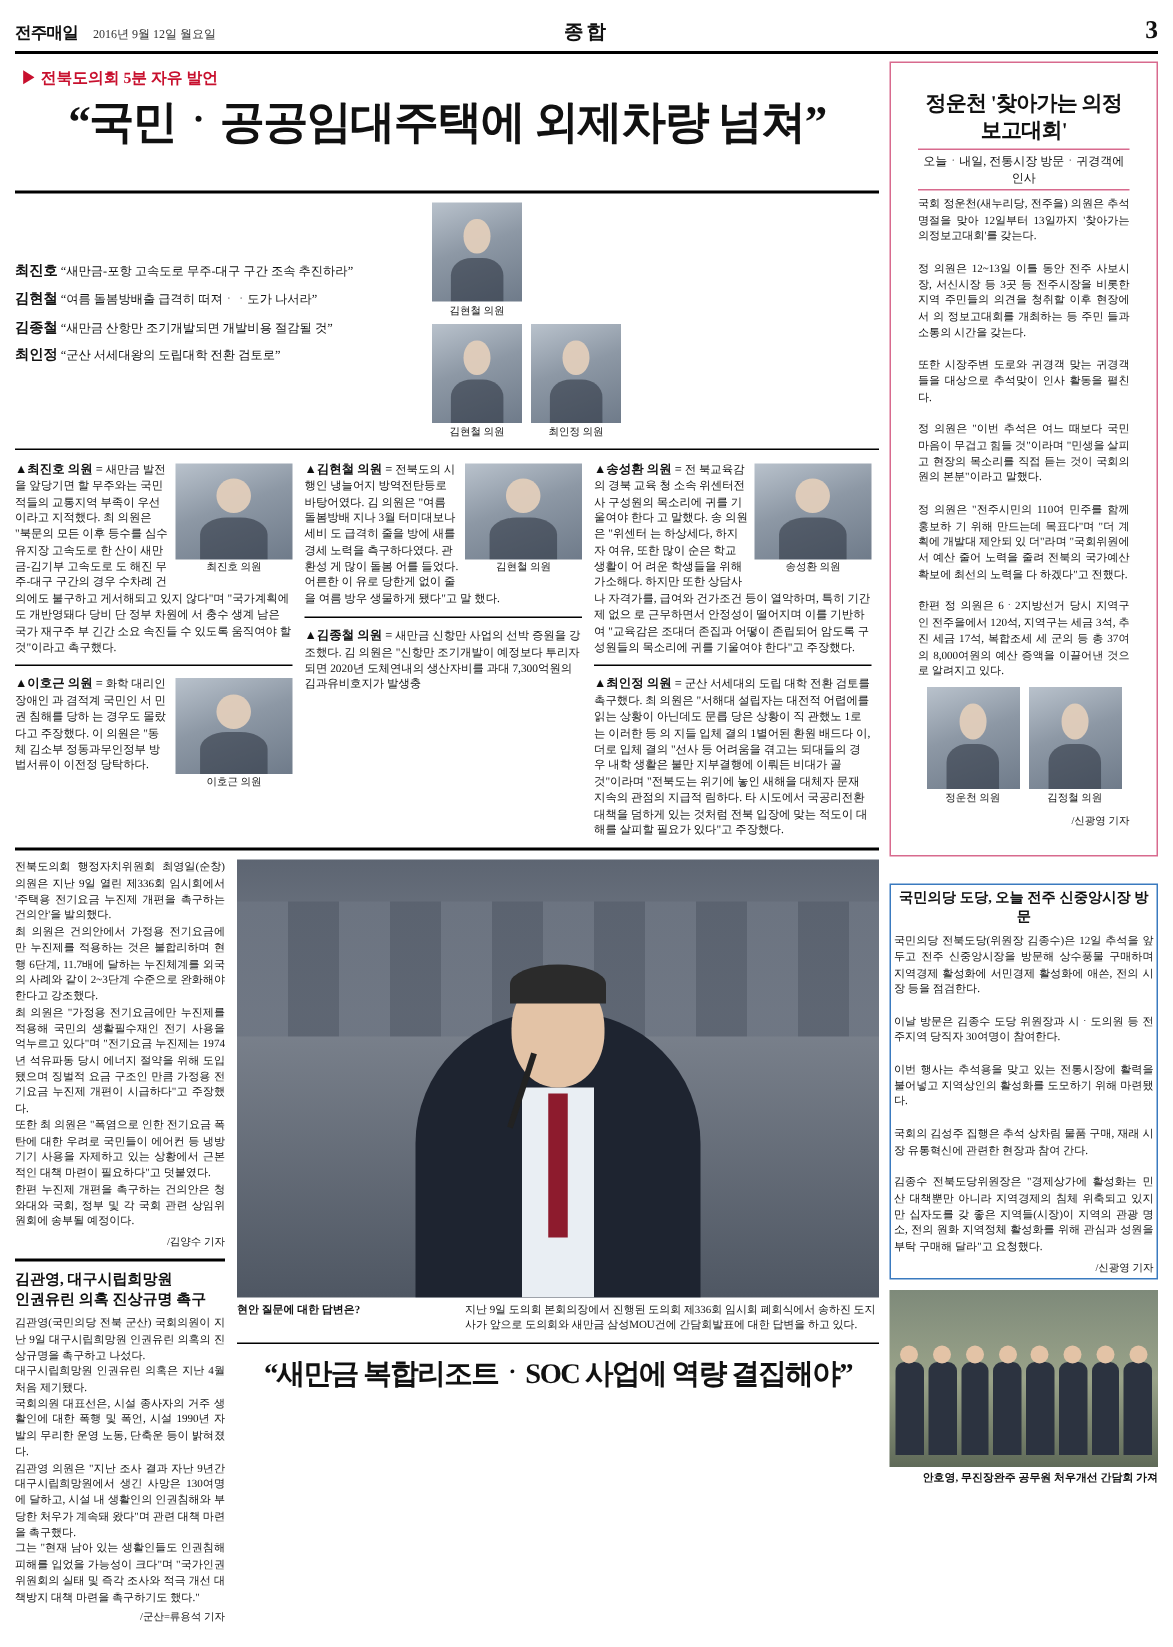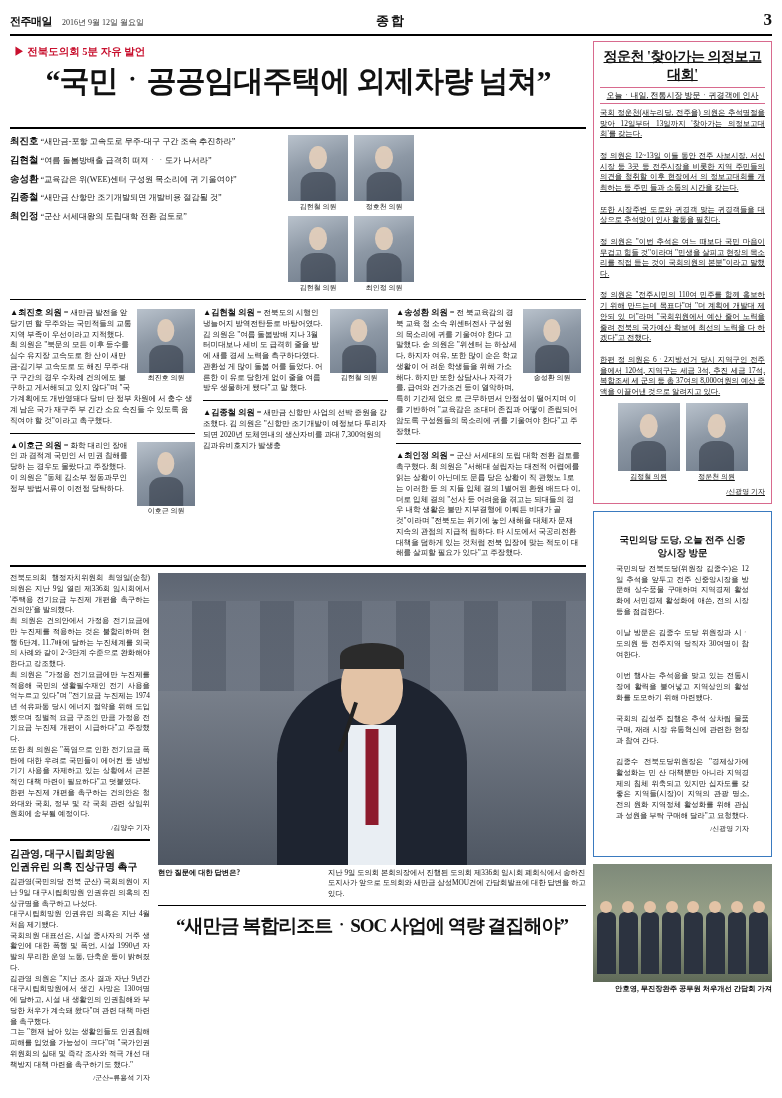--- a/index.html
+++ b/index.html
@@ -47,21 +47,21 @@
   }
   .headline {
     font-size: 30px; font-weight: bold; letter-spacing: -1px;
     text-align: center; margin: 2px 0 5px 0;
     border-bottom: 2px solid #000; padding-bottom: 25px;
   }
 
   
   .quotes-row { display: flex; gap: 8px; margin-top: 6px; }
   .q-col { font-size: 8px; line-height: 1.45; }
-  .q-col.c2 { width: 270px; }
+  .q-col.c2 { width: 270px; margin-top: 40px; }
   .q-item { margin-bottom: 5px; }
   .q-name { font-weight: bold; font-size: 9.5px; }
   .q-text { font-size: 8.2px; }
   .q-photos { width: 130px; display: flex; flex-direction: column; gap: 4px; }
   .ph {
     background: linear-gradient(160deg,#b9c2cc 0%, #8d98a5 45%, #6f7b8a 100%);
     position: relative; overflow: hidden;
   }
   .ph::after {
     content: ""; position: absolute; left: 50%; bottom: 0;
@@ -77,21 +77,21 @@
 
   .faces-2 { display:flex; gap:6px; }
   .face-box { width: 60px; }
   .face-box .ph { height: 66px; }
 
   
   .prof-grid { display: flex; gap: 8px; margin-top: 7px; }
   .prof-col { width: 185px; font-size: 7.6px; line-height: 1.42; }
   .prof-head { font-weight: bold; font-size: 8.3px; }
   .prof-body { text-align: justify; }
-  .prof-photo { width: 58px; float: right; margin: 2px 0 2px 4px; }
+  .prof-photo { width: 78px; float: right; margin: 2px 0 2px 4px; }
   .prof-photo .ph { height: 64px; }
 
   hr.thin { border: none; border-top: 1px solid #000; margin: 6px 0; }
   hr.thick { border: none; border-top: 2px solid #000; margin: 6px 0; }
 
   
   .mid-row { display: flex; gap: 8px; margin-top: 6px; }
   .story-col { width: 140px; }
   .story-h { font-size: 10px; font-weight: bold; line-height: 1.3; margin-bottom: 4px; }
   .story-p { font-size: 7.4px; line-height: 1.45; text-align: justify; }
@@ -126,41 +126,41 @@
   }
   .bp-mic {
     position: absolute; left: 44%; bottom: 112px;
     width: 4px; height: 52px; background: #222; transform: rotate(18deg);
   }
   .bp-bg-row {
     position: absolute; top: 28px; left: 0; width: 100%; height: 90px;
     background: repeating-linear-gradient(90deg,#6d7582 0 34px,#59616e 34px 68px);
     opacity: .85;
   }
-  .bp-caption { display:flex; gap:20px; font-size: 7.3px; margin-top: 3px; line-height:1.4; }
+  .bp-caption { display:flex; gap:2px; font-size: 7.3px; margin-top: 3px; line-height:1.4; }
   .bp-caption .c-left { width: 150px; }
   .bp-caption .c-right { flex:1; }
 
   
   .sub-headline {
     font-size: 19px; font-weight: bold; text-align: center;
     letter-spacing: -1px; margin: 7px 0 4px 0;
   }
 
   
-  .rbox { border: 1px solid #d86a8e; padding: 6px; margin-bottom: 7px; text-decoration: underline; }
+  .rbox { border: 1px solid #d86a8e; padding: 18px; margin-bottom: 18px; }
   .rbox-title { font-size: 14px; font-weight: bold; text-align: center; letter-spacing: -0.5px; }
   .rbox-title .nm { color: #111; }
   .rbox-sub { font-size: 8px; text-align: center; margin-top: 3px; border-top:1px solid #d86a8e; border-bottom:1px solid #d86a8e; padding: 2px 0; }
   .rbox-body { font-size: 7.4px; line-height: 1.45; text-align: justify; margin-top: 4px; }
   .r-faces { display: flex; gap: 6px; justify-content: center; margin: 5px 0; }
   .r-face { width: 62px; }
   .r-face .ph { height: 68px; }
 
-  .rbox2 { border: 1px solid #3a7abf; padding: 22px; margin-bottom: 7px; }
+  .rbox2 { border: 1px solid #3a7abf; padding: 2px; margin-bottom: 7px; }
   .rbox2-title { font-size: 9.5px; font-weight: bold; text-align: center; }
   .rbox2-body { font-size: 7.4px; line-height: 1.45; text-align: justify; margin-top: 4px; }
 
   .r-photo-big { width: 100%; }
   .r-photo-big .imgbox {
     width: 100%; height: 118px;
     background: linear-gradient(180deg,#7e8a7a 0%, #9aa389 50%, #5f6a58 100%);
     position: relative; overflow: hidden;
   }
   .group-row { position:absolute; bottom: 8px; left: 4px; right: 4px; display:flex; gap:3px; }
@@ -193,42 +193,34 @@
         <div class="q-col c2">
           <div class="q-item">
             <span class="q-name">최진호</span>
             <span class="q-text">“새만금-포항 고속도로 무주-대구 구간 조속 추진하라”</span>
           </div>
           <div class="q-item">
             <span class="q-name">김현철</span>
             <span class="q-text">“여름 돌봄방배출 급격히 떠져ㆍㆍ도가 나서라”</span>
           </div>
           <div class="q-item">
-            <span class="q-name">송성환</span>
-            <span class="q-text">“교육감은 위(WEE)센터 구성원 목소리에 귀 기울여야”</span>
-          </div>
-          <div class="q-item">
             <span class="q-name">김종철</span>
             <span class="q-text">“새만금 산항만 조기개발되면 개발비용 절감될 것”</span>
           </div>
           <div class="q-item">
             <span class="q-name">최인정</span>
             <span class="q-text">“군산 서세대왕의 도립대학 전환 검토로”</span>
           </div>
         </div>
 
         <div class="q-photos">
           <div class="faces-2">
             <div class="face-box">
               <div class="ph"></div>
               <div class="ph-cap">김현철 의원</div>
-            </div>
-            <div class="face-box">
-              <div class="ph"></div>
-              <div class="ph-cap">정호천 의원</div>
             </div>
           </div>
           <div class="faces-2">
             <div class="face-box">
               <div class="ph"></div>
               <div class="ph-cap">김현철 의원</div>
             </div>
             <div class="face-box">
               <div class="ph"></div>
               <div class="ph-cap">최인정 의원</div>
@@ -352,25 +344,25 @@
 또한 시장주변 도로와 귀경객 맞는 귀경객들을 대상으로 추석맞이 인사 활동을 펼친다.
 
 정 의원은 "이번 추석은 여느 때보다 국민 마음이 무겁고 힘들 것"이라며 "민생을 살피고 현장의 목소리를 직접 듣는 것이 국회의원의 본분"이라고 말했다.
 
 정 의원은 "전주시민의 110여 민주를 함께 홍보하 기 위해 만드는데 목표다"며 "더 계획에 개발대 제안되 있 더"라며 "국회위원에서 예산 줄어 노력을 줄려 전북의 국가예산 확보에 최선의 노력을 다 하겠다"고 전했다.
 
 한편 정 의원은 6ㆍ2지방선거 당시 지역구인 전주을에서 120석, 지역구는 세금 3석, 추진 세금 17석, 복합조세 세 군의 등 총 37여의 8,000여원의 예산 증액을 이끌어낸 것으로 알려지고 있다.</div>
         <div class="r-faces">
           <div class="r-face">
             <div class="ph"></div>
-            <div class="ph-cap">김정철 의원</div>
+            <div class="ph-cap">정운천 의원</div>
           </div>
           <div class="r-face">
             <div class="ph"></div>
-            <div class="ph-cap">정운천 의원</div>
+            <div class="ph-cap">김정철 의원</div>
           </div>
         </div>
         <div class="story-sign">/신광영 기자</div>
       </div>
 
       <div class="rbox2">
         <div class="rbox2-title">국민의당 도당, 오늘 전주 신중앙시장 방문</div>
         <div class="rbox2-body" style="white-space:pre-line">국민의당 전북도당(위원장 김종수)은 12일 추석을 앞두고 전주 신중앙시장을 방문해 상수풍물 구매하며 지역경제 활성화에 서민경제 활성화에 애쓴, 전의 시장 등을 점검한다.
 
 이날 방문은 김종수 도당 위원장과 시ㆍ도의원 등 전주지역 당직자 30여명이 참여한다.

